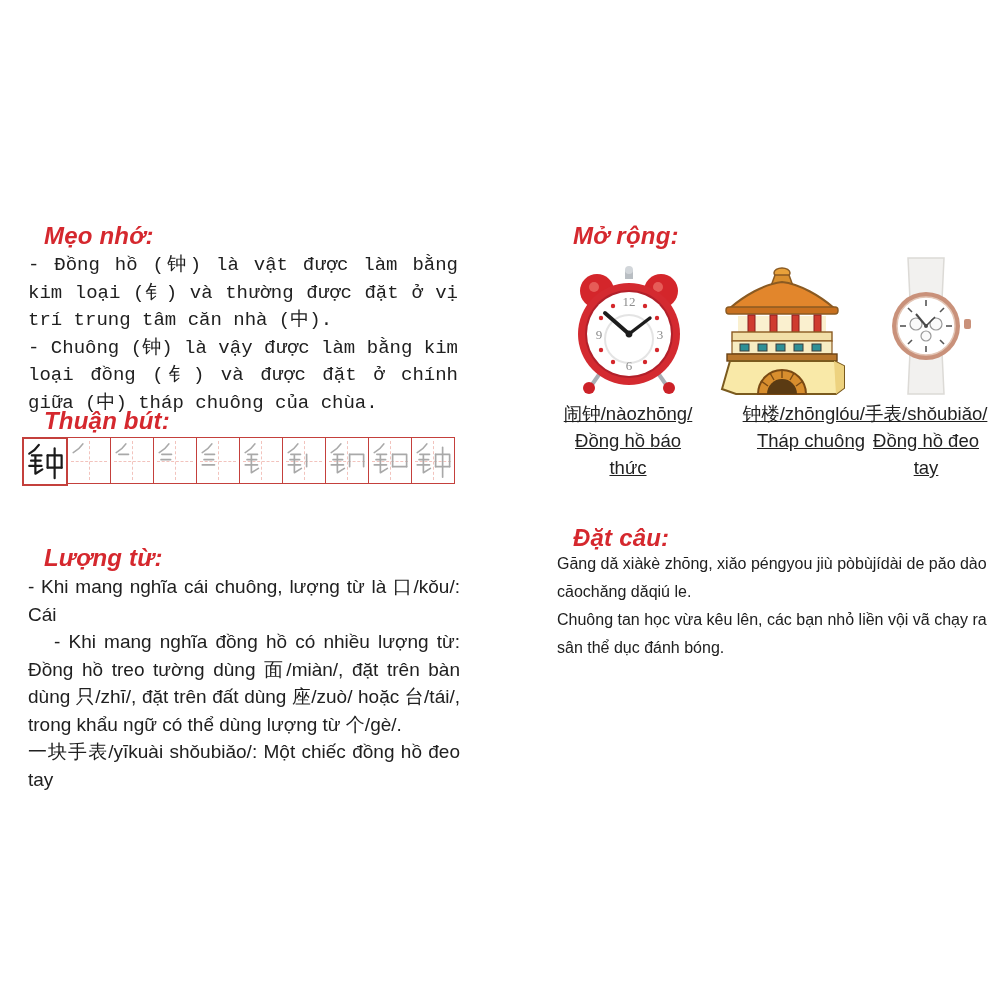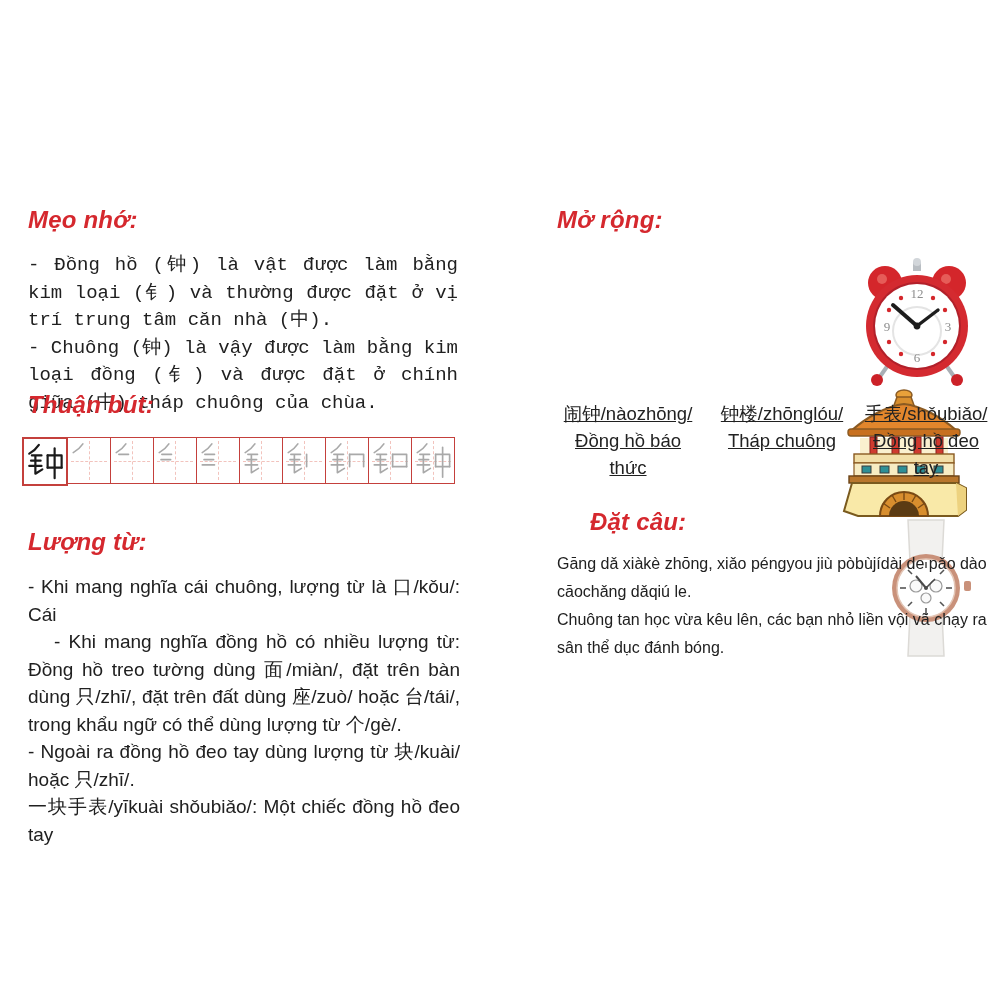--- a/index.html
+++ b/index.html
@@ -8,21 +8,21 @@
     --ink:#202020;
   }
   html,body{margin:0;padding:0;}
   body{
     width:1001px;height:1001px;position:relative;background:#ffffff;
     font-family:"Liberation Sans","DejaVu Sans",sans-serif;color:var(--ink);
     overflow:hidden;
   }
   .abs{position:absolute;}
   h2.sec{
-    margin:0;font-size:24px;font-weight:bold;font-style:italic;color:var(--red);
+    margin:16px;font-size:24px;font-weight:bold;font-style:italic;color:var(--red);
     letter-spacing:.2px;
   }
   .bodytext{font-size:19px;line-height:27.5px;text-align:justify;color:var(--ink);}
   .bodytext .bullet{margin:0;}
   .indented{text-indent:26px;}
 
   
   #stroke-grid{display:flex;}
   .cell{
     width:42px;height:45px;border:1px solid var(--grid-red);
@@ -159,27 +159,26 @@
         <path d="M35 9 L35 43" fill="none" stroke="#a9a9a9" stroke-width="1.9" stroke-linecap="round" stroke-linejoin="round"></path>
       </svg>
     </div>
   </div>
 
 <h2 class="sec abs" style="left:28px;top:528px;">Lượng từ:</h2>
 
 <div class="bodytext abs" style="left:28px;top:573px;width:432px;">
   <p class="bullet">- Khi mang nghĩa cái chuông, lượng từ là 口/kǒu/: Cái</p>
   <p class="bullet indented">- Khi mang nghĩa đồng hồ có nhiều lượng từ: Đồng hồ treo tường dùng 面/miàn/, đặt trên bàn dùng 只/zhī/, đặt trên đất dùng 座/zuò/ hoặc 台/tái/, trong khẩu ngữ có thể dùng lượng từ 个/gè/.</p>
-  <p class="bullet">- Ngoài ra đồng hồ đeo tay dùng lượng từ 块/kuài/ hoặc 只/zhī/.</p>
   <p class="bullet">一块手表/yīkuài shǒubiǎo/: Một chiếc đồng hồ đeo tay</p>
 </div>
 
 <h2 class="sec abs" style="left:557px;top:206px;">Mở rộng:</h2>
 
-<div class="img-row abs" style="left:557px;top:256px;width:430px;height:140px;flex-direction:column;">
+<div class="img-row abs" style="left:557px;top:256px;width:430px;height:140px;">
 
   <div class="slot" style="width:142px;height:140px;">
     <svg width="134" height="132" viewBox="0 0 134 132">
       <line x1="44" y1="102" x2="30" y2="122" stroke="#a9afb5" stroke-width="4"></line>
       <line x1="92" y1="102" x2="106" y2="122" stroke="#a9afb5" stroke-width="4"></line>
       <circle cx="28" cy="124" r="6" fill="#cc2128"></circle>
       <circle cx="108" cy="124" r="6" fill="#cc2128"></circle>
       <rect x="64" y="6" width="8" height="9" fill="#b9bec3"></rect>
       <circle cx="68" cy="6" r="4" fill="#d2d6da"></circle>
       <circle cx="36" cy="27" r="17" fill="#d4262b"></circle>
@@ -270,28 +269,28 @@
       <circle cx="54" cy="70" r="2" fill="#4a4a4a"></circle>
     </svg>
   </div>
 </div>
 
 <div class="cap-row abs" style="left:557px;top:400px;width:430px;text-decoration:underline;">
   <div class="caption" style="width:142px;">
     <div class="term">闹钟/nàozhōng/</div>
     <div>Đồng hồ báo thức</div>
   </div>
-  <div class="caption" style="width:166px;">
+  <div class="caption" style="width:166px;text-align:right;">
     <div class="term">钟楼/zhōnglóu/</div>
     <div>Tháp chuông</div>
   </div>
   <div class="caption" style="width:122px;">
     <div class="term">手表/shǒubiǎo/</div>
     <div>Đồng hồ đeo tay</div>
   </div>
 </div>
 
-<h2 class="sec abs" style="left:590px;top:508px;text-align:right;">Đặt câu:</h2>
+<h2 class="sec abs" style="left:557px;top:508px;text-align:right;">Đặt câu:</h2>
 
 <div class="abs" style="left:557px;top:550px;width:432px;">
   <div class="sent">Gāng dǎ xiàkè zhōng, xiǎo péngyou jiù pòbùjídài de pǎo dào cāochǎng dǎqiú le.</div>
   <div class="sent">Chuông tan học vừa kêu lên, các bạn nhỏ liền vội vã chạy ra sân thể dục đánh bóng.</div>
 </div>
 
 </body></html>

